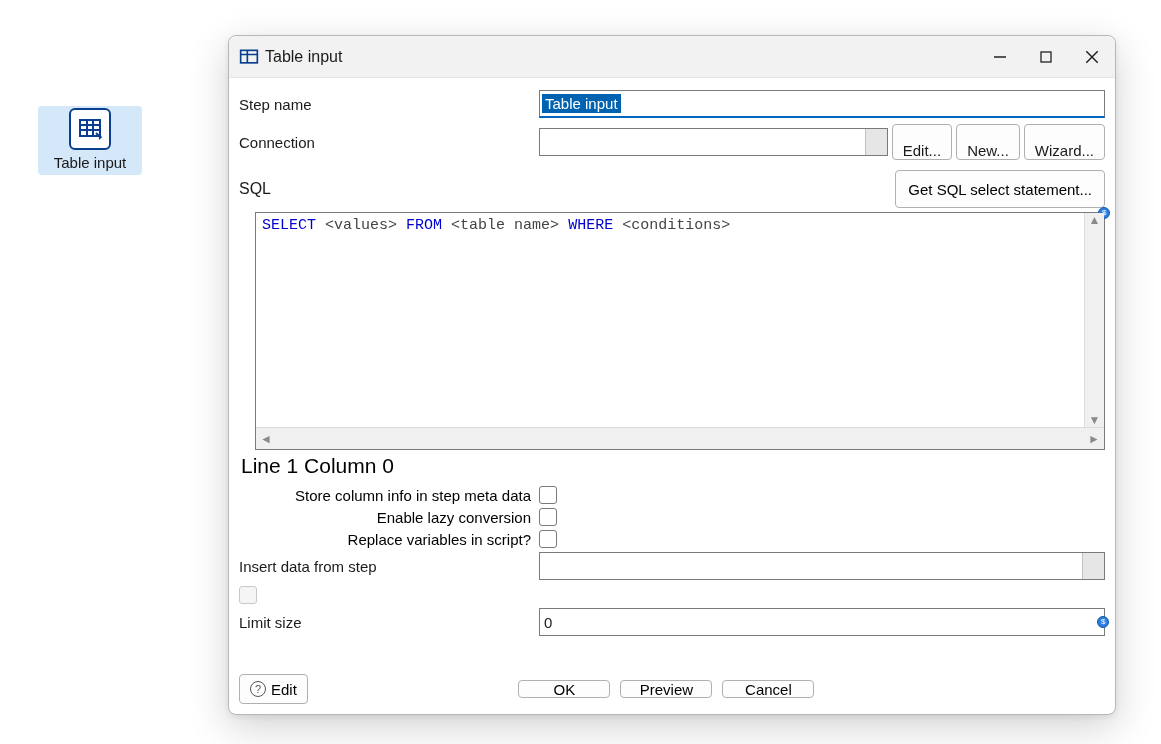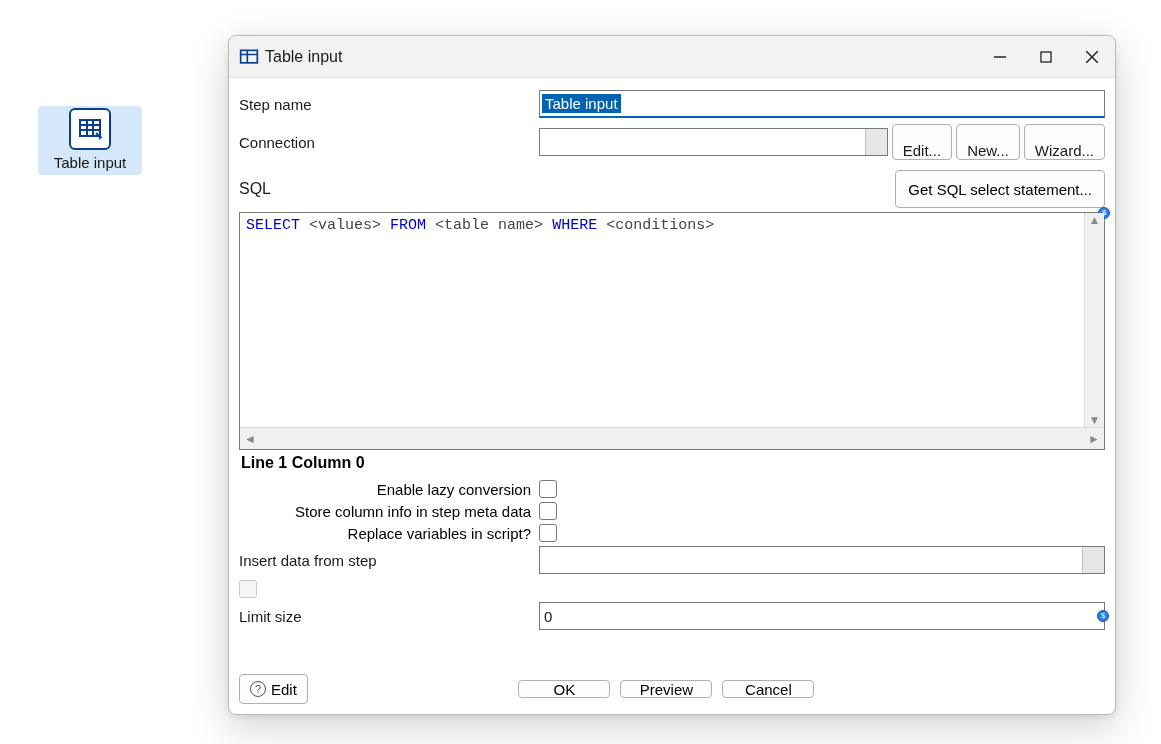--- a/index.html
+++ b/index.html
@@ -133,20 +133,21 @@
     font-family: inherit;
   }
 
   .sql-area {
     position: relative;
     border:1px solid #7a7a7a;
     height: 238px;
     display:flex;
     flex-direction: column;
     margin-bottom: 2px;
+    margin-left: 16px;
   }
   .sql-text {
     flex:1;
     padding:4px 6px;
     font-family: "Consolas","Courier New",monospace;
     font-size:15px;
     white-space: pre;
     overflow: hidden;
     position: relative;
   }
@@ -169,21 +170,21 @@
     position:absolute; right:-6px; top:-6px;
     width:12px; height:12px;
     background:#2a7de1; border-radius:50%;
     border:1px solid #1559a8;
   }
   .field-decor::after{
     content:"$"; color:#fff; font-size:8px; position:absolute; left:3px; top:0px;
   }
   .field-decor.inline { position:absolute; right:-4px; top:50%; transform:translateY(-50%);}
 
-  .status-line { padding:2px 0 8px 2px; font-size:16px;font-weight:bold; }
+  .status-line { padding:2px 0 8px 2px; font-size:21px; }
 
   .check-row {
     display:flex; align-items:center;
     margin-bottom:4px;
   }
   .check-row .clbl {
     width:300px; text-align:right; padding-right:8px;
   }
   .check-row .clbl.disabled { color:#9a9a9a; }
   .chk {
@@ -306,25 +307,25 @@
       </div>
       <div class="sql-hscroll">
         <span class="scroll-arrow">◄</span>
         <span class="scroll-arrow">►</span>
       </div>
     </div>
 
     <div class="status-line">Line 1 Column 0</div>
 
     <div class="check-row">
+      <div class="clbl">Store column info in step meta data</div>
+      <div class="chk"></div>
+    </div>
+    <div class="check-row">
       <div class="clbl">Enable lazy conversion</div>
-      <div class="chk"></div>
-    </div>
-    <div class="check-row">
-      <div class="clbl">Store column info in step meta data</div>
       <div class="chk"></div>
     </div>
     <div class="check-row">
       <div class="clbl">Replace variables in script?</div>
       <div class="chk"></div>
     </div>
 
     <div class="form-row label-right">
       <div class="lbl">Insert data from step</div>
       <div class="insert-combo">

